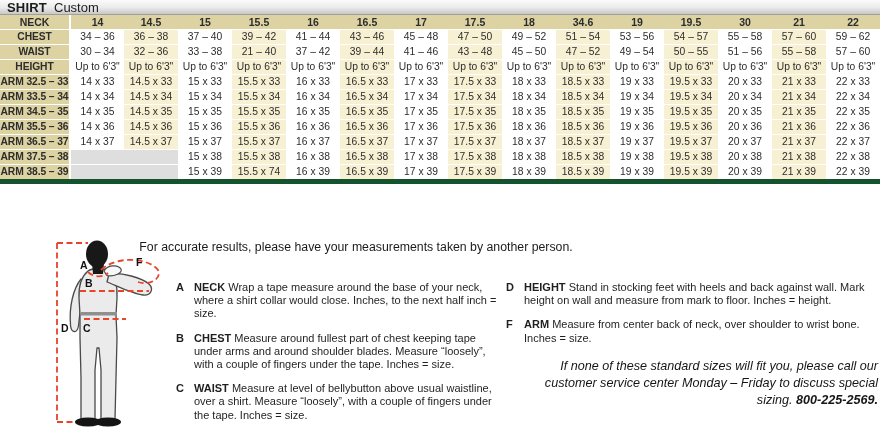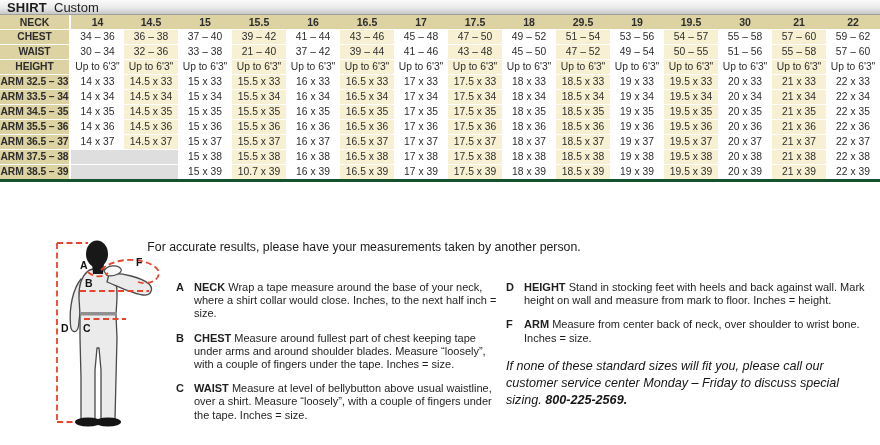--- a/index.html
+++ b/index.html
@@ -30,40 +30,40 @@
   }
   td.lbl {
     background:#dcd2a2; text-align:left; padding-left:6px;
     font-weight:bold; font-size:10px; letter-spacing:-0.1px;
     border-right:2px solid #ffffff;
   }
   tr.head td { background:#dcd2a2; font-weight:bold; font-size:10.5px; }
   td.white { background:#ffffff; border-bottom:1px solid #e3e3e3; }
   td.cream { background:#f7f0d2; }
   td.empty { background:#dedede; }
-  tr.lastrow td { border-bottom:3px solid #14532d;margin-left:42px; }
+  tr.lastrow td { border-bottom:5px solid #14532d;margin-left:42px; }
 
   
   .figure { position:absolute; left:0; top:238px; width:168px; height:207px; }
 
   .intro {
-    position:absolute; left:16px; top:240px; width:696px;
+    position:absolute; left:8px; top:240px; width:696px;
     text-align:center; font-size:12.3px; line-height:15px; color:#1b1b1b;
   }
 
   .instr-col { position:absolute; top:281px; font-size:11px; line-height:13.2px; color:#1f1f1f; }
   .col-left  { left:176px; width:327px; }
   .col-right { left:506px; width:372px; }
   .item { display:flex; margin-bottom:11px; }
   .item .ltr { width:18px; flex:none; font-weight:bold; }
   .item .body b { font-weight:bold; }
 
   .note {
     margin-top:13px; font-style:italic; font-size:12.6px;
-    line-height:17px; color:#161616;
+    line-height:17px; color:#161616;text-align:right;
   }
   .note b { font-weight:bold; }
 </style>
 </head>
 <body>
 
 <div class="titlebar">
   <span class="t-bold">SHIRT</span>
   <span>Custom</span>
 </div>
@@ -78,21 +78,21 @@
         <td class="lbl">NECK</td>
         <td>14</td>
         <td>14.5</td>
         <td>15</td>
         <td>15.5</td>
         <td>16</td>
         <td>16.5</td>
         <td>17</td>
         <td>17.5</td>
         <td>18</td>
-        <td>29.5</td>
+        <td>34.6</td>
         <td>19</td>
         <td>19.5</td>
         <td>30</td>
         <td>21</td>
         <td>22</td>
       </tr>
       <tr>
         <td class="lbl">CHEST</td>
         <td class="white">34 – 36</td>
         <td class="cream">36 – 38</td>
@@ -252,21 +252,21 @@
         <td class="cream">19.5 x 38</td>
         <td class="white">20 x 38</td>
         <td class="cream">21 x 38</td>
         <td class="white">22 x 38</td>
       </tr>
       <tr class="lastrow">
         <td class="lbl">ARM 38.5 – 39</td>
         <td class="empty"></td>
         <td class="empty"></td>
         <td class="white">15 x 39</td>
-        <td class="cream">10.7 x 39</td>
+        <td class="cream">15.5 x 74</td>
         <td class="white">16 x 39</td>
         <td class="cream">16.5 x 39</td>
         <td class="white">17 x 39</td>
         <td class="cream">17.5 x 39</td>
         <td class="white">18 x 39</td>
         <td class="cream">18.5 x 39</td>
         <td class="white">19 x 39</td>
         <td class="cream">19.5 x 39</td>
         <td class="white">20 x 39</td>
         <td class="cream">21 x 39</td>

